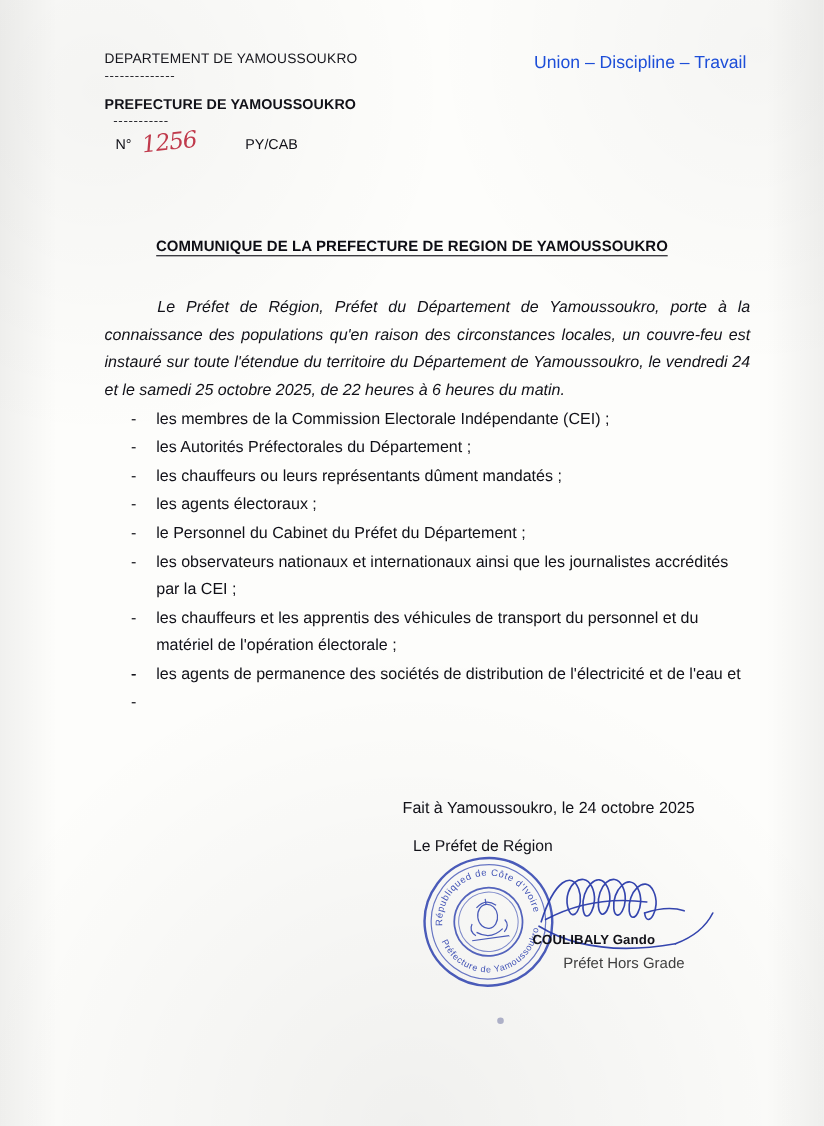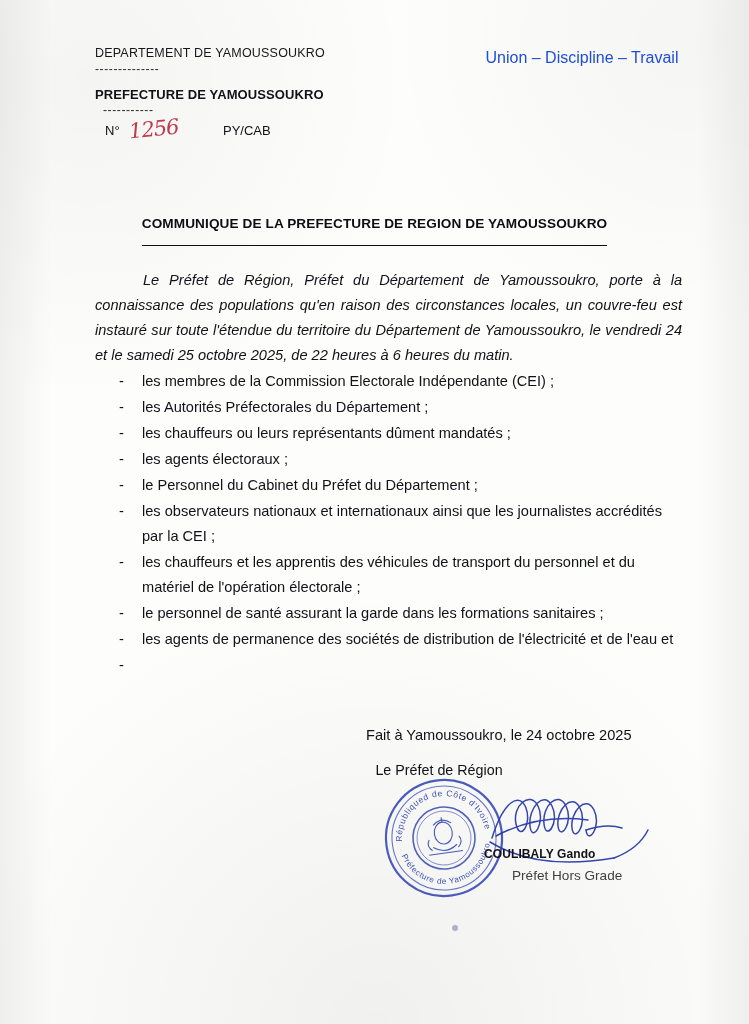--- a/index.html
+++ b/index.html
@@ -119,21 +119,21 @@
     top: 216px;
     width: 749px;
     text-align: center;
     font-size: 13.6px;
     font-weight: bold;
     color: #0d0d14;
     letter-spacing: 0.1px;
   }
   .doc-title span {
     border-bottom: 1.3px solid #0d0d14;
-    padding-bottom: 14px;
+    padding-bottom: 1px;
   }
 
   
   .body-wrap {
     position: absolute;
     left: 95px;
     top: 268px;
     width: 587px;
     color: #111118;
     font-size: 14.6px;
@@ -261,21 +261,21 @@
     <div class="body-wrap">
       <p class="para-1">Le Préfet de Région, Préfet du Département de Yamoussoukro, porte à la connaissance des populations qu'en raison des circonstances locales, un couvre-feu est instauré sur toute l'étendue du territoire du Département de Yamoussoukro, le vendredi 24 et le samedi 25 octobre 2025, de 22 heures à 6 heures du matin.</p>
       <ul class="exempt">
         <li><span class="dash">-</span><span>les membres de la Commission Electorale Indépendante (CEI) ;</span></li>
         <li><span class="dash">-</span><span>les Autorités Préfectorales du Département ;</span></li>
         <li><span class="dash">-</span><span>les chauffeurs ou leurs représentants dûment mandatés ;</span></li>
         <li><span class="dash">-</span><span>les agents électoraux ;</span></li>
         <li><span class="dash">-</span><span>le Personnel du Cabinet du Préfet du Département ;</span></li>
         <li><span class="dash">-</span><span>les observateurs nationaux et internationaux ainsi que les journalistes accrédités par la CEI ;</span></li>
         <li><span class="dash">-</span><span>les chauffeurs et les apprentis des véhicules de transport du personnel et du matériel de l'opération électorale ;</span></li>
-        <li><span class="dash">-</span><span>le personnel de santé assurant la garde dans les formations sanitaires ;</span></li>
+        <li><span class="dash">-</span></li>
         <li><span class="dash">-</span><span>les agents de permanence des sociétés de distribution de l'électricité et de l'eau et</span></li>
         <li><span class="dash">-</span></li>
       </ul>
     </div>
 
     <div class="place-date">Fait à Yamoussoukro, le 24 octobre  2025</div>
     <div class="signer-title">Le Préfet de Région</div>
 
     <div class="stamp">
       <svg width="124" height="124" viewBox="0 0 124 124">

